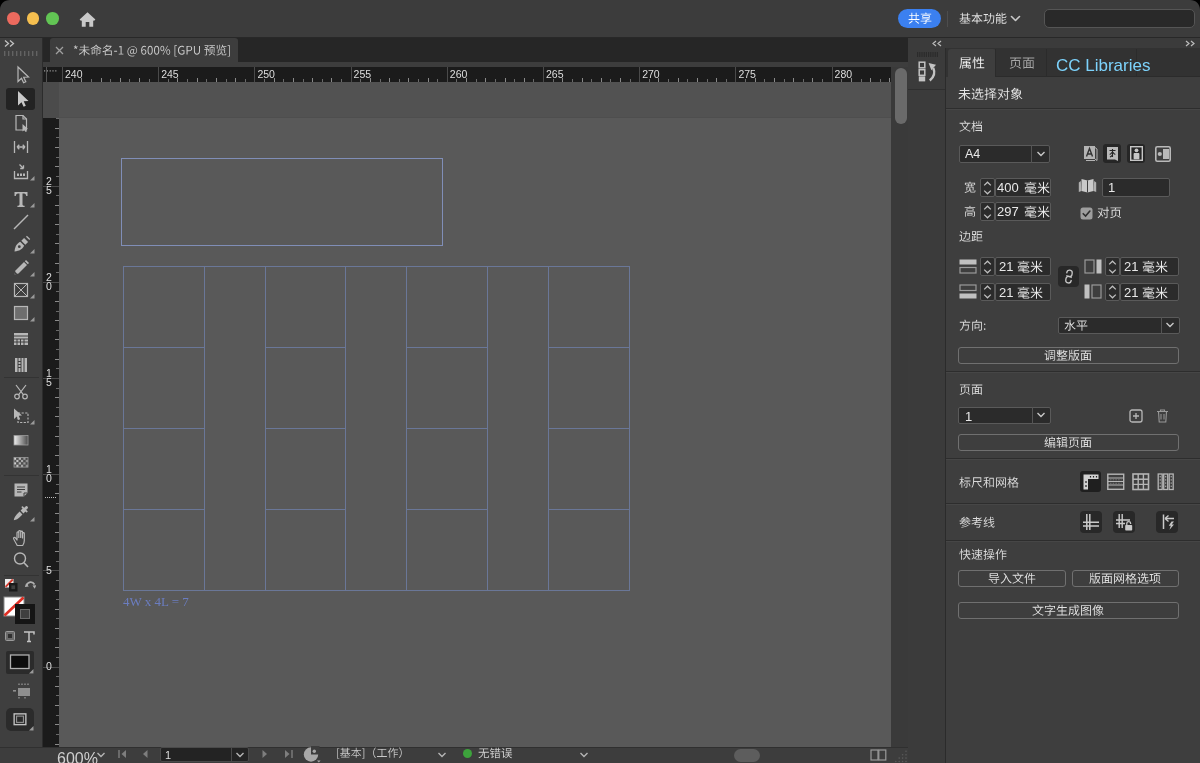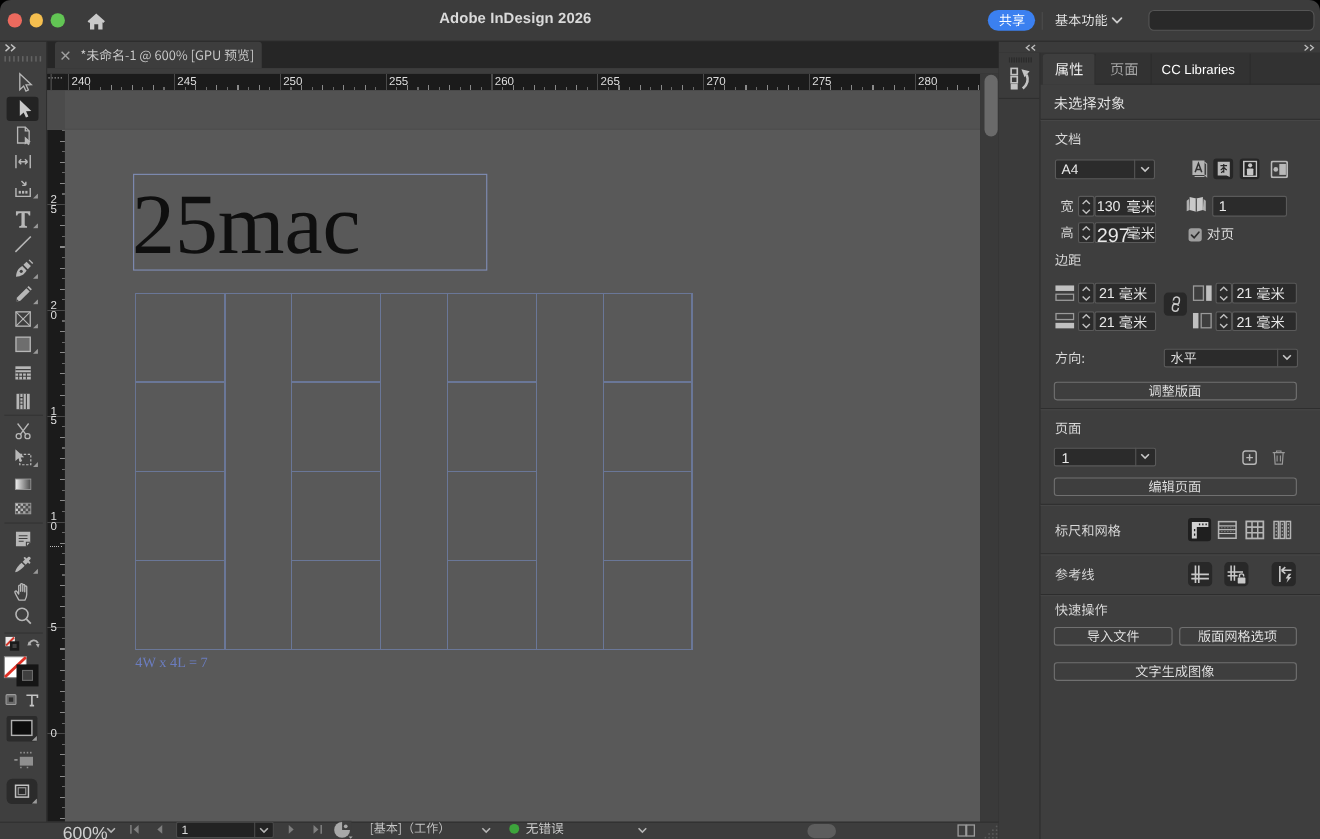--- a/index.html
+++ b/index.html
@@ -9,21 +9,20 @@
 .btn{position:absolute;border:1px solid #707070;border-radius:3px;box-sizing:border-box;background:transparent;}
 </style></head><body>
 <div id="app">
 <div class="abs" style="left:0;top:0;width:1200px;height:38px;background:#3c3c3c;border-bottom:1px solid #282828;box-sizing:border-box"></div>
 <div class="abs" style="left:7.2px;top:12.2px;width:12.6px;height:12.6px;border-radius:6.3px;background:#ec6a5e"></div>
 <div class="abs" style="left:26.7px;top:12.2px;width:12.6px;height:12.6px;border-radius:6.3px;background:#f5bf4f"></div>
 <div class="abs" style="left:46.2px;top:12.2px;width:12.6px;height:12.6px;border-radius:6.3px;background:#62c554"></div>
 <svg class="abs" style="left:78px;top:9.5px" width="19" height="19" viewBox="0 0 19 19">
 <path d="M9.5 2.2 L17.4 9.4 L15.9 10.9 L15.2 10.3 V16.8 H11.3 V12 H7.7 V16.8 H3.8 V10.3 L3.1 10.9 L1.6 9.4 Z" fill="#c9c9c9"></path>
     </svg>
-<div class="abs" style="left:0;top:9px;width:937px;text-align:center;font-size:13.5px;font-weight:bold;color:#dadada;letter-spacing:.1px">Adobe InDesign 2026</div>
 <div class="abs" style="left:898px;top:9px;width:43px;height:19px;border-radius:10px;background:#3b80f0"></div>
 <svg style="position:absolute;left:907.5px;top:12.4px;overflow:visible" width="24" height="15">
       <path transform="translate(0,10.80)" fill="#ffffff" d="M7 -1.8C8.2 -1 9.6 0.2 10.4 1L11.2 0.4C10.4 -0.3 8.9 -1.5 7.8 -2.3ZM3.9 -2.2C3.3 -1.3 1.9 -0.3 0.7 0.3C0.9 0.5 1.3 0.8 1.5 1C2.7 0.3 4 -0.8 4.9 -1.9ZM1.1 -7.5V-6.7H3.4V-3.8H0.6V-2.9H11.5V-3.8H8.6V-6.7H11V-7.5H8.6V-10H7.7V-7.5H4.3V-10H3.4V-7.5ZM4.3 -3.8V-6.7H7.7V-3.8Z M15.2 -6.8H20.8V-5.7H15.2ZM14.3 -7.5V-5.1H21.8V-7.5ZM21.4 -4.3 21.2 -4.3H13.8V-3.6H20C19.2 -3.3 18.3 -3 17.5 -2.9L17.5 -2.1H12.6V-1.4H17.5V0C17.5 0.2 17.4 0.2 17.2 0.2C17 0.3 16.2 0.3 15.4 0.2C15.5 0.5 15.6 0.7 15.7 1C16.8 1 17.5 1 17.9 0.9C18.3 0.8 18.5 0.5 18.5 0V-1.4H23.4V-2.1H18.5V-2.4C19.8 -2.8 21.2 -3.3 22.2 -3.9L21.6 -4.4ZM17.2 -10C17.3 -9.7 17.5 -9.4 17.6 -9H12.8V-8.3H23.2V-9H18.6C18.5 -9.4 18.3 -9.8 18.1 -10.2Z"></path>
     </svg>
 <svg style="position:absolute;left:959.0px;top:12.0px;overflow:visible" width="48" height="15">
       <path transform="translate(0,10.80)" fill="#e3e3e3" d="M8.2 -10.1V-8.9H3.8V-10.1H2.9V-8.9H1.1V-8.2H2.9V-4.3H0.6V-3.5H3.2C2.5 -2.7 1.4 -1.9 0.4 -1.5C0.6 -1.4 0.9 -1.1 1 -0.8C2.2 -1.4 3.4 -2.4 4.2 -3.5H7.9C8.7 -2.5 9.9 -1.5 11 -1C11.1 -1.2 11.4 -1.5 11.6 -1.7C10.6 -2.1 9.6 -2.7 8.9 -3.5H11.5V-4.3H9.1V-8.2H10.9V-8.9H9.1V-10.1ZM3.8 -8.2H8.2V-7.4H3.8ZM5.5 -3.2V-2.1H3.1V-1.4H5.5V-0.1H1.5V0.6H10.6V-0.1H6.4V-1.4H9V-2.1H6.4V-3.2ZM3.8 -6.7H8.2V-5.8H3.8ZM3.8 -5.2H8.2V-4.3H3.8Z M17.5 -10.1V-7.5H12.8V-6.6H16.4C15.5 -4.6 14 -2.7 12.4 -1.7C12.7 -1.5 13 -1.2 13.1 -0.9C14.8 -2.1 16.4 -4.3 17.3 -6.6H17.5V-2.2H14.7V-1.3H17.5V1H18.5V-1.3H21.3V-2.2H18.5V-6.6H18.6C19.5 -4.3 21.1 -2.1 22.9 -1C23 -1.2 23.4 -1.6 23.6 -1.8C21.9 -2.7 20.4 -4.6 19.5 -6.6H23.2V-7.5H18.5V-10.1Z M24.5 -2.2 24.7 -1.3C26 -1.6 27.7 -2.1 29.3 -2.6L29.2 -3.4L27.3 -2.9V-7.8H29V-8.7H24.6V-7.8H26.4V-2.7C25.7 -2.5 25 -2.3 24.5 -2.2ZM31.2 -9.9C31.2 -9 31.2 -8.2 31.1 -7.3H29.1V-6.5H31.1C30.9 -3.5 30.3 -1.1 27.7 0.3C27.9 0.4 28.2 0.7 28.3 1C31.1 -0.6 31.8 -3.3 32 -6.5H34.4C34.2 -2.2 34 -0.6 33.7 -0.2C33.5 -0 33.4 0 33.2 0C32.9 0 32.2 -0 31.5 -0.1C31.6 0.2 31.7 0.6 31.8 0.8C32.4 0.9 33.1 0.9 33.5 0.8C33.9 0.8 34.2 0.7 34.5 0.4C34.9 -0.2 35.1 -1.9 35.3 -6.9C35.3 -7 35.3 -7.3 35.3 -7.3H32C32.1 -8.2 32.1 -9 32.1 -9.9Z M40.6 -5V-4H38V-5ZM37.2 -5.8V0.9H38V-1.5H40.6V-0.1C40.6 0.1 40.6 0.1 40.4 0.1C40.2 0.1 39.7 0.1 39.2 0.1C39.3 0.3 39.4 0.7 39.5 0.9C40.2 0.9 40.7 0.9 41.1 0.8C41.4 0.6 41.5 0.4 41.5 -0.1V-5.8ZM38 -3.3H40.6V-2.2H38ZM46.3 -9.2C45.6 -8.8 44.5 -8.4 43.5 -8V-10.1H42.6V-6.1C42.6 -5.1 42.9 -4.8 44.1 -4.8C44.3 -4.8 45.9 -4.8 46.1 -4.8C47.1 -4.8 47.4 -5.2 47.4 -6.7C47.2 -6.7 46.8 -6.9 46.7 -7C46.6 -5.8 46.5 -5.6 46 -5.6C45.7 -5.6 44.4 -5.6 44.1 -5.6C43.6 -5.6 43.5 -5.7 43.5 -6.1V-7.3C44.7 -7.6 45.9 -8.1 46.9 -8.5ZM46.4 -3.8C45.7 -3.4 44.6 -2.9 43.5 -2.6V-4.5H42.6V-0.4C42.6 0.6 42.9 0.9 44.1 0.9C44.3 0.9 45.9 0.9 46.2 0.9C47.2 0.9 47.4 0.4 47.6 -1.2C47.3 -1.2 47 -1.4 46.8 -1.5C46.7 -0.2 46.6 0 46.1 0C45.8 0 44.4 0 44.2 0C43.6 0 43.5 -0 43.5 -0.4V-1.8C44.7 -2.1 46.1 -2.6 47 -3.2ZM37 -6.6C37.3 -6.7 37.7 -6.8 41 -7C41.1 -6.8 41.2 -6.6 41.2 -6.4L42 -6.8C41.8 -7.5 41.1 -8.6 40.5 -9.4L39.7 -9.1C40 -8.7 40.3 -8.2 40.6 -7.7L38 -7.6C38.5 -8.2 39 -9 39.4 -9.8L38.5 -10.1C38.1 -9.2 37.5 -8.2 37.3 -8C37.1 -7.7 36.9 -7.5 36.7 -7.5C36.8 -7.3 37 -6.8 37 -6.6Z"></path>
     </svg>
 <svg class="abs" style="left:1010px;top:15px" width="11" height="8" viewBox="0 0 11 8">
       <path d="M1.5 1.5 L5.5 5.5 L9.5 1.5" fill="none" stroke="#c9c9c9" stroke-width="1.6" stroke-linecap="round" stroke-linejoin="round"></path>
     </svg>
@@ -242,21 +241,20 @@
       <path d="M1 1 L8 8 M8 1 L1 8" stroke="#9f9f9f" stroke-width="1.3"></path>
     </svg>
 <svg style="position:absolute;left:73.0px;top:43.8px;overflow:visible" width="158" height="15">
       <path transform="translate(0,10.53)" fill="#cbcbcb" d="M1.8 -5.5 2.7 -6.6 3.7 -5.5 4.2 -5.9 3.4 -7.1 4.7 -7.6 4.5 -8.2 3.2 -7.9 3 -9.3H2.4L2.3 -7.9L1 -8.2L0.8 -7.6L2 -7.1L1.3 -5.9Z M10.8 -9.8V-7.9H7V-7H10.8V-5H6.2V-4.2H10.3C9.3 -2.6 7.5 -1.2 5.9 -0.5C6.1 -0.3 6.4 0.1 6.5 0.3C8 -0.5 9.7 -1.9 10.8 -3.5V0.9H11.8V-3.5C12.9 -1.9 14.6 -0.5 16.1 0.3C16.3 0.1 16.6 -0.3 16.8 -0.5C15.1 -1.2 13.3 -2.6 12.3 -4.2H16.5V-5H11.8V-7H15.7V-7.9H11.8V-9.8Z M23.1 -10C22 -8.4 19.7 -6.9 17.6 -6.3C17.7 -6.1 18 -5.7 18.1 -5.5C18.9 -5.8 19.8 -6.2 20.6 -6.7V-5.9H25.3V-6.7C26.1 -6.2 27 -5.8 27.8 -5.5C28 -5.8 28.3 -6.2 28.5 -6.4C26.6 -6.9 24.6 -8 23.6 -9.2L23.8 -9.5ZM20.7 -6.7C21.6 -7.3 22.4 -7.9 23 -8.6C23.7 -7.9 24.4 -7.3 25.3 -6.7ZM18.7 -5V0H19.5V-1H22.2V-5ZM19.5 -4.2H21.4V-1.7H19.5ZM23.5 -5V0.9H24.3V-4.2H26.6V-1.7C26.6 -1.5 26.5 -1.5 26.4 -1.5C26.2 -1.5 25.6 -1.5 25 -1.5C25.1 -1.2 25.2 -0.9 25.2 -0.7C26.1 -0.7 26.7 -0.7 27 -0.8C27.3 -1 27.4 -1.2 27.4 -1.7V-5Z M31.9 -6.2C32.5 -5.8 33.2 -5.2 33.7 -4.8C32.4 -4 30.9 -3.5 29.4 -3.2C29.6 -3 29.8 -2.6 29.9 -2.4C30.5 -2.5 31.2 -2.7 31.8 -3V0.9H32.7V0.3H37.9V0.9H38.8V-4H34.1C36.1 -5 37.8 -6.5 38.7 -8.3L38.2 -8.7L38 -8.7H33.9C34.1 -9 34.4 -9.3 34.6 -9.7L33.6 -9.9C32.9 -8.7 31.6 -7.4 29.7 -6.5C29.9 -6.4 30.2 -6.1 30.3 -5.9C31.4 -6.4 32.3 -7.1 33.1 -7.9H37.4C36.7 -6.8 35.7 -5.9 34.6 -5.2C34 -5.7 33.2 -6.3 32.6 -6.7ZM37.9 -0.5H32.7V-3.2H37.9Z M41.1 -2.9H44.1V-3.7H41.1Z M45.7 0H50.4V-0.9H48.6V-8.6H47.8C47.3 -8.3 46.8 -8.1 46 -8V-7.3H47.6V-0.9H45.7Z M59 2C59.9 2 60.7 1.8 61.5 1.4L61.2 0.7C60.6 1.1 59.9 1.3 59.1 1.3C56.9 1.3 55.2 -0.1 55.2 -2.7C55.2 -5.7 57.4 -7.7 59.8 -7.7C62.1 -7.7 63.4 -6.2 63.4 -4.1C63.4 -2.4 62.5 -1.4 61.6 -1.4C60.9 -1.4 60.7 -1.9 60.9 -2.9L61.4 -5.5H60.7L60.6 -5H60.5C60.3 -5.4 60 -5.6 59.5 -5.6C58 -5.6 57 -4 57 -2.6C57 -1.4 57.7 -0.7 58.6 -0.7C59.1 -0.7 59.7 -1.1 60.1 -1.6H60.2C60.3 -1 60.8 -0.6 61.5 -0.6C62.7 -0.6 64.1 -1.8 64.1 -4.1C64.1 -6.7 62.5 -8.4 59.9 -8.4C56.9 -8.4 54.4 -6.2 54.4 -2.7C54.4 0.4 56.4 2 59 2ZM58.8 -1.5C58.2 -1.5 57.8 -1.8 57.8 -2.7C57.8 -3.7 58.5 -4.9 59.5 -4.9C59.9 -4.9 60.1 -4.7 60.3 -4.3L60 -2.3C59.5 -1.7 59.1 -1.5 58.8 -1.5Z M70.9 0.2C72.3 0.2 73.4 -1 73.4 -2.6C73.4 -4.4 72.5 -5.3 71 -5.3C70.4 -5.3 69.6 -4.9 69.1 -4.3C69.1 -6.9 70.1 -7.9 71.3 -7.9C71.8 -7.9 72.3 -7.6 72.7 -7.2L73.3 -7.9C72.8 -8.4 72.1 -8.7 71.3 -8.7C69.6 -8.7 68.1 -7.5 68.1 -4.1C68.1 -1.3 69.3 0.2 70.9 0.2ZM69.1 -3.4C69.7 -4.2 70.3 -4.5 70.9 -4.5C71.9 -4.5 72.4 -3.8 72.4 -2.6C72.4 -1.5 71.8 -0.7 70.9 -0.7C69.9 -0.7 69.2 -1.7 69.1 -3.4Z M77.2 0.2C78.8 0.2 79.8 -1.3 79.8 -4.3C79.8 -7.3 78.8 -8.7 77.2 -8.7C75.5 -8.7 74.5 -7.3 74.5 -4.3C74.5 -1.3 75.5 0.2 77.2 0.2ZM77.2 -0.7C76.2 -0.7 75.5 -1.8 75.5 -4.3C75.5 -6.8 76.2 -7.9 77.2 -7.9C78.1 -7.9 78.8 -6.8 78.8 -4.3C78.8 -1.8 78.1 -0.7 77.2 -0.7Z M83.7 0.2C85.3 0.2 86.3 -1.3 86.3 -4.3C86.3 -7.3 85.3 -8.7 83.7 -8.7C82 -8.7 81 -7.3 81 -4.3C81 -1.3 82 0.2 83.7 0.2ZM83.7 -0.7C82.7 -0.7 82 -1.8 82 -4.3C82 -6.8 82.7 -7.9 83.7 -7.9C84.6 -7.9 85.3 -6.8 85.3 -4.3C85.3 -1.8 84.6 -0.7 83.7 -0.7Z M89.3 -3.3C90.5 -3.3 91.3 -4.3 91.3 -6C91.3 -7.8 90.5 -8.7 89.3 -8.7C88.1 -8.7 87.4 -7.8 87.4 -6C87.4 -4.3 88.1 -3.3 89.3 -3.3ZM89.3 -4C88.6 -4 88.2 -4.7 88.2 -6C88.2 -7.4 88.6 -8.1 89.3 -8.1C90 -8.1 90.4 -7.4 90.4 -6C90.4 -4.7 90 -4 89.3 -4ZM89.6 0.2H90.3L95 -8.7H94.3ZM95.3 0.2C96.5 0.2 97.2 -0.8 97.2 -2.6C97.2 -4.3 96.5 -5.3 95.3 -5.3C94.1 -5.3 93.3 -4.3 93.3 -2.6C93.3 -0.8 94.1 0.2 95.3 0.2ZM95.3 -0.5C94.6 -0.5 94.1 -1.2 94.1 -2.6C94.1 -3.9 94.6 -4.6 95.3 -4.6C96 -4.6 96.4 -3.9 96.4 -2.6C96.4 -1.2 96 -0.5 95.3 -0.5Z M101.5 2H103.9V1.4H102.3V-8.6H103.9V-9.3H101.5Z M108.8 0.2C110 0.2 110.9 -0.3 111.5 -0.8V-4.4H108.6V-3.5H110.5V-1.3C110.1 -1 109.5 -0.8 108.9 -0.8C107.1 -0.8 106 -2.2 106 -4.3C106 -6.5 107.2 -7.8 108.9 -7.8C109.8 -7.8 110.3 -7.4 110.8 -7L111.3 -7.7C110.8 -8.2 110.1 -8.7 108.9 -8.7C106.6 -8.7 104.9 -7.1 104.9 -4.3C104.9 -1.5 106.6 0.2 108.8 0.2Z M113.5 0H114.6V-3.4H116C117.9 -3.4 119.2 -4.2 119.2 -6.1C119.2 -7.9 117.9 -8.6 115.9 -8.6H113.5ZM114.6 -4.3V-7.7H115.8C117.3 -7.7 118.1 -7.3 118.1 -6.1C118.1 -4.8 117.4 -4.3 115.9 -4.3Z M123.9 0.2C125.7 0.2 127 -0.8 127 -3.5V-8.6H126V-3.5C126 -1.5 125.1 -0.8 123.9 -0.8C122.8 -0.8 121.9 -1.5 121.9 -3.5V-8.6H120.9V-3.5C120.9 -0.8 122.2 0.2 123.9 0.2Z M138.6 -5.8V-3.5C138.6 -2.2 138.4 -0.7 135.6 0.2C135.8 0.4 136 0.7 136.1 0.9C139.1 -0.2 139.5 -2 139.5 -3.4V-5.8ZM139.3 -1C140 -0.4 140.9 0.4 141.4 0.9L142 0.3C141.5 -0.2 140.6 -1 139.9 -1.6ZM131.8 -7.1C132.5 -6.6 133.4 -6 134.1 -5.5H131.2V-4.7H133.2V-0.1C133.2 0 133.1 0.1 132.9 0.1C132.8 0.1 132.2 0.1 131.6 0.1C131.8 0.3 131.9 0.7 131.9 0.9C132.7 0.9 133.2 0.9 133.6 0.8C133.9 0.6 134 0.4 134 -0.1V-4.7H135.3C135 -4.1 134.8 -3.4 134.6 -3L135.3 -2.8C135.6 -3.5 135.9 -4.5 136.2 -5.4L135.7 -5.5L135.6 -5.5H134.8L135 -5.8C134.7 -6 134.4 -6.3 133.9 -6.6C134.6 -7.2 135.4 -8.1 135.9 -8.9L135.4 -9.3L135.2 -9.3H131.5V-8.5H134.6C134.3 -8 133.8 -7.4 133.3 -7L132.3 -7.7ZM136.6 -7.3V-1.8H137.5V-6.5H140.7V-1.8H141.5V-7.3H139.3L139.7 -8.5H142V-9.3H136.2V-8.5H138.7C138.6 -8.1 138.5 -7.7 138.4 -7.3Z M150 -7.3C150.6 -6.8 151.3 -6 151.6 -5.4L152.4 -5.8C152.1 -6.3 151.4 -7.1 150.8 -7.6ZM143.8 -9.2V-5.9H144.7V-9.2ZM146.3 -9.7V-5.5H147.1V-9.7ZM148.7 -2.1V-0.3C148.7 0.5 149 0.8 150.1 0.8C150.3 0.8 151.9 0.8 152.2 0.8C153.1 0.8 153.3 0.4 153.4 -0.9C153.2 -0.9 152.9 -1.1 152.7 -1.2C152.6 -0.1 152.5 0 152.1 0C151.7 0 150.4 0 150.2 0C149.6 0 149.5 -0 149.5 -0.3V-2.1ZM147.8 -3.8V-2.9C147.8 -2 147.5 -0.6 143.3 0.3C143.5 0.4 143.7 0.8 143.8 1C148.2 -0.1 148.7 -1.7 148.7 -2.9V-3.8ZM144.8 -5.1V-1.4H145.6V-4.4H151.2V-1.5H152.1V-5.1ZM149.3 -9.8C149 -8.5 148.5 -7.2 147.8 -6.3C148 -6.2 148.3 -6 148.5 -5.9C148.9 -6.4 149.3 -7.1 149.6 -7.9H153.4V-8.6H149.9C150 -9 150.1 -9.3 150.2 -9.7Z M154.6 2H156.9V-9.3H154.6V-8.6H156.1V1.4H154.6Z"></path>
     </svg>
 <div class="abs" style="left:43px;top:82px;width:848px;height:665px;background:#525252"></div>
 <div class="abs" style="left:59px;top:118px;width:832px;height:629px;background:#595959"></div>
 <div class="abs" style="left:43px;top:82px;width:16px;height:36px;background:#4b4b4b"></div>
 <div class="abs" style="left:59px;top:117px;width:832px;height:1px;background:#4e4e4e"></div>
 <div class="abs" style="left:121px;top:158px;width:322px;height:88px;border:1px solid rgba(135,152,200,0.85);box-sizing:border-box"></div>
-<div class="abs" style="left:120px;top:159px;font-family:'Liberation Serif',serif;font-size:78px;color:#0f0f0f">25mac</div>
 <svg class="abs" style="left:123px;top:266px" width="507" height="325" viewBox="0 0 507 325" shape-rendering="crispEdges" opacity="0.75">
       <rect x="0.5" y="0.5" width="506" height="324" fill="none" stroke="#7081ad"></rect>
       <line x1="0.5" y1="0" x2="0.5" y2="325" stroke="#7081ad"></line>
       <line x1="81.5" y1="0" x2="81.5" y2="325" stroke="#7081ad"></line>
       <line x1="0" y1="81.25" x2="82" y2="81.25" stroke="#7081ad"></line>
       <line x1="0" y1="162.5" x2="82" y2="162.5" stroke="#7081ad"></line>
       <line x1="0" y1="243.75" x2="82" y2="243.75" stroke="#7081ad"></line>
       <line x1="142.2" y1="0" x2="142.2" y2="325" stroke="#7081ad"></line>
       <line x1="222.5" y1="0" x2="222.5" y2="325" stroke="#7081ad"></line>
       <line x1="141.7" y1="81.25" x2="223" y2="81.25" stroke="#7081ad"></line>
@@ -557,21 +555,21 @@
 <svg style="position:absolute;left:959.0px;top:55.8px;overflow:visible" width="26" height="16">
       <path transform="translate(0,11.70)" fill="#f2f2f2" d="M2.8 -9.6H10.5V-8.4H2.8ZM1.8 -10.3V-6.6C1.8 -4.5 1.7 -1.6 0.4 0.5C0.7 0.6 1.1 0.8 1.3 1C2.6 -1.2 2.8 -4.3 2.8 -6.6V-7.6H11.5V-10.3ZM4.7 -5H7V-4H4.7ZM7.9 -5H10.2V-4H7.9ZM8.7 -1.6 9.1 -1 7.9 -0.9V-1.9H10.8V0.2C10.8 0.3 10.8 0.3 10.6 0.3C10.5 0.4 10 0.4 9.4 0.3C9.5 0.5 9.6 0.8 9.7 1C10.5 1 11 1 11.3 0.9C11.6 0.8 11.7 0.6 11.7 0.2V-2.7H7.9V-3.4H11.2V-5.6H7.9V-6.3C9 -6.4 10.1 -6.6 11 -6.7L10.4 -7.3C8.8 -7 5.9 -6.9 3.5 -6.8C3.6 -6.6 3.7 -6.4 3.7 -6.2C4.8 -6.2 5.9 -6.2 7 -6.3V-5.6H3.8V-3.4H7V-2.7H3.3V1.1H4.2V-1.9H7V-0.9L4.7 -0.8L4.7 -0.1C6 -0.2 7.7 -0.2 9.5 -0.3L9.8 0.3L10.4 0.1C10.2 -0.4 9.7 -1.2 9.3 -1.7Z M15.2 -10.9V1H16.2V-10.9ZM14 -8.4C13.9 -7.4 13.7 -6 13.4 -5.1L14.1 -4.8C14.5 -5.8 14.7 -7.3 14.8 -8.3ZM16.3 -8.5C16.7 -7.8 17.1 -6.9 17.2 -6.3L17.9 -6.7C17.8 -7.2 17.4 -8.1 17 -8.8ZM17.3 -0.4V0.6H25.3V-0.4H22.1V-3.6H24.7V-4.5H22.1V-7.2H25V-8.2H22.1V-10.9H21.1V-8.2H19.5C19.6 -8.8 19.8 -9.5 19.9 -10.2L19 -10.3C18.7 -8.6 18.1 -6.8 17.4 -5.7C17.6 -5.6 18.1 -5.3 18.3 -5.2C18.6 -5.8 18.9 -6.4 19.2 -7.2H21.1V-4.5H18.3V-3.6H21.1V-0.4Z"></path>
     </svg>
 <div class="abs" style="left:995px;top:49px;width:1px;height:28px;background:#2b2b2b"></div>
 <div class="abs" style="left:1045.5px;top:49px;width:1px;height:28px;background:#2b2b2b"></div>
 <div class="abs" style="left:1136px;top:49px;width:1px;height:28px;background:#2b2b2b"></div>
 <div class="abs" style="left:996px;top:76px;width:204px;height:1px;background:#2b2b2b"></div>
 <svg style="position:absolute;left:1009.0px;top:55.8px;overflow:visible" width="26" height="16">
       <path transform="translate(0,11.70)" fill="#a6a6a6" d="M6 -6V-3.7C6 -2.3 5.5 -0.7 0.7 0.2C0.9 0.5 1.1 0.8 1.2 1C6.3 -0.1 7 -1.9 7 -3.6V-6ZM7.1 -1.4C8.6 -0.7 10.6 0.4 11.5 1.1L12.1 0.3C11.1 -0.4 9.1 -1.4 7.7 -2.1ZM2.2 -7.7V-1.7H3.2V-6.8H9.9V-1.7H10.9V-7.7H6.2C6.5 -8.2 6.7 -8.7 7 -9.3H12.2V-10.2H1V-9.3H5.8C5.7 -8.8 5.4 -8.2 5.2 -7.7Z M18.1 -4.3H20.8V-2.9H18.1ZM18.1 -5.1V-6.6H20.8V-5.1ZM18.1 -2.1H20.8V-0.6H18.1ZM13.8 -10.1V-9.1H18.8C18.7 -8.6 18.5 -8 18.4 -7.5H14.4V1H15.3V0.4H23.7V1H24.6V-7.5H19.4L19.9 -9.1H25.3V-10.1ZM15.3 -0.6V-6.6H17.2V-0.6ZM23.7 -0.6H21.7V-6.6H23.7Z"></path>
     </svg>
-<div class="abs" style="left:1056px;top:55.5px;font-size:12px;color:#ffffff">CC Libraries</div>
+<div class="abs" style="left:1056px;top:55.5px;font-size:17px;color:#7dd3fc">CC Libraries</div>
 <svg style="position:absolute;left:958.0px;top:87.3px;overflow:visible" width="65" height="16">
       <path transform="translate(0,11.70)" fill="#e4e4e4" d="M6 -10.9V-8.8H1.7V-7.8H6V-5.6H0.8V-4.6H5.4C4.2 -2.9 2.3 -1.3 0.4 -0.5C0.7 -0.3 1 0.1 1.2 0.3C2.9 -0.6 4.7 -2.1 6 -3.8V1H7V-3.9C8.3 -2.2 10.1 -0.5 11.8 0.3C12 0.1 12.3 -0.3 12.6 -0.5C10.7 -1.3 8.7 -2.9 7.6 -4.6H12.2V-5.6H7V-7.8H11.4V-8.8H7V-10.9Z M13.8 -9.9C14.5 -9.3 15.4 -8.4 15.8 -7.8L16.6 -8.4C16.2 -9 15.3 -9.9 14.5 -10.5ZM18.8 -10.5C18.5 -9.4 17.9 -8.2 17.2 -7.5C17.5 -7.3 17.9 -7.1 18.1 -6.9C18.4 -7.3 18.7 -7.8 18.9 -8.3H20.8V-6.4H17.2V-5.5H19.5C19.3 -3.8 18.8 -2.6 16.8 -1.9C17 -1.7 17.3 -1.3 17.4 -1.1C19.6 -1.9 20.2 -3.4 20.5 -5.5H21.8V-2.5C21.8 -1.5 22 -1.2 23 -1.2C23.2 -1.2 24.1 -1.2 24.3 -1.2C25.1 -1.2 25.4 -1.6 25.5 -3.3C25.2 -3.3 24.8 -3.5 24.6 -3.7C24.6 -2.3 24.5 -2.1 24.2 -2.1C24 -2.1 23.3 -2.1 23.2 -2.1C22.8 -2.1 22.8 -2.2 22.8 -2.5V-5.5H25.4V-6.4H21.8V-8.3H24.8V-9.1H21.8V-10.9H20.8V-9.1H19.3C19.5 -9.5 19.6 -9.9 19.7 -10.3ZM16.3 -5.9H13.7V-5H15.3V-1.1C14.8 -0.8 14.2 -0.4 13.6 0.2L14.2 1C15 0.2 15.7 -0.4 16.2 -0.4C16.4 -0.4 16.8 -0.1 17.4 0.2C18.2 0.8 19.3 0.9 20.8 0.9C22.1 0.9 24.3 0.8 25.3 0.8C25.3 0.5 25.5 -0 25.6 -0.3C24.3 -0.1 22.3 -0 20.8 -0C19.4 -0 18.3 -0.1 17.5 -0.6C16.9 -1 16.6 -1.3 16.3 -1.3Z M28.3 -10.9V-8.3H26.6V-7.4H28.3V-4.6C27.6 -4.4 27 -4.2 26.5 -4.1L26.7 -3.1L28.3 -3.7V-0.2C28.3 0 28.2 0.1 28.1 0.1C27.9 0.1 27.4 0.1 26.9 0.1C27 0.3 27.1 0.7 27.1 1C28 1 28.5 1 28.8 0.8C29.1 0.7 29.2 0.4 29.2 -0.2V-4L30.8 -4.5L30.6 -5.4L29.2 -4.9V-7.4H30.8V-8.3H29.2V-10.9ZM36.5 -9.3C36 -8.7 35.3 -8.1 34.6 -7.6C33.9 -8.1 33.4 -8.7 32.9 -9.3ZM31.1 -10.2V-9.3H32C32.5 -8.5 33.1 -7.7 33.9 -7.1C32.8 -6.5 31.7 -6 30.6 -5.7C30.8 -5.5 31 -5.2 31.1 -4.9C32.3 -5.3 33.5 -5.8 34.6 -6.5C35.6 -5.8 36.8 -5.3 38.1 -4.9C38.2 -5.2 38.5 -5.6 38.7 -5.7C37.4 -6 36.3 -6.4 35.4 -7C36.4 -7.8 37.3 -8.8 37.8 -9.9L37.2 -10.3L37.1 -10.2ZM34.1 -5.4V-4.2H31.4V-3.3H34.1V-2H30.8V-1.1H34.1V1.1H35V-1.1H38.4V-2H35V-3.3H37.5V-4.2H35V-5.4Z M45.5 -5.1C46.1 -4.2 46.7 -3 46.9 -2.2L47.8 -2.6C47.6 -3.4 47 -4.6 46.3 -5.5ZM40.2 -5.9C41 -5.2 41.8 -4.3 42.6 -3.5C41.8 -1.8 40.8 -0.5 39.6 0.2C39.8 0.4 40.1 0.8 40.3 1C41.5 0.2 42.5 -1 43.3 -2.6C43.9 -1.9 44.3 -1.2 44.7 -0.6L45.4 -1.4C45.1 -2 44.4 -2.8 43.7 -3.7C44.3 -5.1 44.8 -6.9 45 -9L44.3 -9.2L44.2 -9.2H39.9V-8.3H43.9C43.7 -6.9 43.4 -5.6 43 -4.5C42.3 -5.2 41.6 -5.9 40.9 -6.5ZM48.9 -10.9V-7.8H45.3V-6.9H48.9V-0.3C48.9 -0.1 48.9 0 48.6 0C48.4 0 47.7 0 46.9 0C47 0.3 47.1 0.8 47.2 1C48.3 1 49 1 49.3 0.8C49.8 0.7 49.9 0.4 49.9 -0.3V-6.9H51.5V-7.8H49.9V-10.9Z M56.4 -11C55.7 -9.9 54.4 -8.6 52.7 -7.7C52.9 -7.5 53.2 -7.2 53.3 -7C53.6 -7.1 53.8 -7.3 54.1 -7.5V-5.3H56.3C55.3 -4.7 54.1 -4.3 52.8 -4C53 -3.8 53.2 -3.5 53.3 -3.3C54.6 -3.7 55.8 -4.1 56.8 -4.8C57.2 -4.6 57.5 -4.4 57.7 -4.1C56.6 -3.4 54.8 -2.6 53.3 -2.3C53.5 -2.1 53.7 -1.8 53.8 -1.6C55.3 -2 57.1 -2.8 58.2 -3.6C58.4 -3.4 58.6 -3.2 58.8 -2.9C57.4 -1.9 55 -0.9 53.1 -0.4C53.3 -0.2 53.5 0.1 53.7 0.4C55.5 -0.2 57.6 -1.1 59.1 -2.2C59.4 -1.3 59.3 -0.5 58.8 -0.2C58.5 0 58.2 0 57.9 0C57.6 0 57.1 0 56.6 -0C56.8 0.2 56.9 0.6 56.9 0.9C57.3 0.9 57.7 0.9 58 0.9C58.6 0.9 58.9 0.8 59.4 0.5C60.3 -0 60.5 -1.4 59.9 -2.7L60.6 -3.1C61.1 -1.9 62.2 -0.4 63.7 0.4C63.9 0.1 64.2 -0.3 64.4 -0.5C62.9 -1.1 61.9 -2.4 61.3 -3.5C62 -3.8 62.6 -4.2 63.2 -4.6L62.4 -5.1C61.7 -4.6 60.5 -3.9 59.5 -3.4C59.1 -4.1 58.4 -4.7 57.5 -5.3L57.6 -5.3H63V-8.3H59.6C59.9 -8.7 60.3 -9.2 60.6 -9.7L59.9 -10.1L59.8 -10H56.9C57.1 -10.3 57.3 -10.5 57.5 -10.8ZM56.2 -9.3H59.2C59 -8.9 58.7 -8.6 58.4 -8.3H55.1C55.5 -8.6 55.9 -8.9 56.2 -9.3ZM55 -7.5H58.4C58.1 -7 57.7 -6.5 57.3 -6.1H55ZM59.4 -7.5H62.1V-6.1H58.4C58.8 -6.5 59.1 -7 59.4 -7.5Z"></path>
     </svg>
 <div class="abs" style="left:946px;top:107.5px;width:254px;height:1px;background:#2d2d2d"></div>
 <div class="abs" style="left:946px;top:108.5px;width:254px;height:1px;background:#464646"></div>
 <svg style="position:absolute;left:959.0px;top:120.2px;overflow:visible" width="24" height="15">
       <path transform="translate(0,10.80)" fill="#d9d9d9" d="M5.1 -9.9C5.4 -9.3 5.8 -8.5 6 -8L7 -8.3C6.8 -8.8 6.4 -9.6 6 -10.2ZM0.6 -8V-7.1H2.5C3.2 -5.3 4.1 -3.7 5.4 -2.4C4 -1.3 2.4 -0.5 0.4 0.1C0.6 0.3 0.9 0.7 1 0.9C3 0.3 4.7 -0.6 6 -1.8C7.4 -0.6 9 0.3 11 0.9C11.1 0.6 11.4 0.2 11.6 0C9.7 -0.4 8.1 -1.3 6.7 -2.4C7.9 -3.6 8.9 -5.2 9.6 -7.1H11.4V-8ZM6 -3C4.9 -4.2 4 -5.5 3.4 -7.1H8.5C7.9 -5.5 7.1 -4.1 6 -3Z M22.2 -9.3C22 -8.4 21.5 -7.2 21 -6.4L21.8 -6.2C22.2 -6.9 22.7 -8.1 23.1 -9.1ZM16.8 -9C17.2 -8.1 17.6 -7 17.8 -6.3L18.6 -6.6C18.4 -7.3 17.9 -8.4 17.5 -9.3ZM14.3 -10.1V-7.5H12.6V-6.7H14.2C13.8 -5 13.1 -3.1 12.3 -2.1C12.5 -1.9 12.7 -1.5 12.8 -1.3C13.4 -2.1 13.9 -3.4 14.3 -4.8V0.9H15.2V-5.1C15.5 -4.5 16 -3.7 16.2 -3.3L16.7 -4C16.5 -4.4 15.5 -5.8 15.2 -6.2V-6.7H16.7V-7.5H15.2V-10.1ZM16.4 -0.8V0.1H22.1V0.9H23V-5.7H20.3V-10H19.5V-5.7H16.7V-4.8H22.1V-3.2H16.8V-2.4H22.1V-0.8Z"></path>
     </svg>
 <div class="fld" style="left:958.5px;top:145px;width:91.5px;height:17.5px"></div>
 <div class="abs" style="left:1031.0px;top:145px;width:1px;height:17.5px;background:#555"></div>
@@ -601,35 +599,35 @@
 <circle cx="4.8" cy="8" r="2.1" fill="#b9b9b9"></circle>
     </svg>
 <svg style="position:absolute;left:964.0px;top:180.7px;overflow:visible" width="12" height="15">
       <path transform="translate(0,10.80)" fill="#d9d9d9" d="M6.3 -2.3V-0.3C6.3 0.6 6.6 0.8 7.8 0.8C8.1 0.8 9.8 0.8 10 0.8C11.1 0.8 11.4 0.4 11.5 -1.4C11.3 -1.5 10.9 -1.6 10.7 -1.8C10.7 -0.2 10.6 0 10 0C9.6 0 8.2 0 7.9 0C7.3 0 7.2 -0 7.2 -0.4V-2.3ZM5.3 -3.8V-2.8C5.3 -1.9 5 -0.5 0.5 0.4C0.7 0.6 1 0.9 1.1 1.1C5.7 0.1 6.3 -1.6 6.3 -2.8V-3.8ZM2.4 -5V-1.2H3.3V-4.2H8.6V-1.3H9.6V-5ZM5.2 -9.9C5.3 -9.6 5.5 -9.3 5.6 -9H0.9V-6.8H1.8V-8.2H10.2V-6.8H11.1V-9H6.7C6.6 -9.4 6.3 -9.9 6.1 -10.2ZM7.2 -7.8V-7H4.8V-7.8H3.9V-7H2.1V-6.3H3.9V-5.4H4.8V-6.3H7.2V-5.4H8.1V-6.3H9.9V-7H8.1V-7.8Z"></path>
     </svg>
 <div class="fld" style="left:979.5px;top:178px;width:15px;height:18.5px"></div>
 <svg class="abs" style="left:982.5px;top:180.5px" width="9" height="14" viewBox="0 0 9 14">
       <path d="M1.2 4.4 L4.5 1.2 L7.8 4.4 M1.2 9.6 L4.5 12.8 L7.8 9.6" fill="none" stroke="#c0c0c0" stroke-width="1.25"></path>
     </svg>
 <div class="fld" style="left:994.5px;top:178px;width:56px;height:18.5px;overflow:hidden"></div>
-<div class="abs" style="left:997px;top:180.2px;font-size:13px;color:#e8e8e8">130</div>
+<div class="abs" style="left:997px;top:180.2px;font-size:13px;color:#e8e8e8">400</div>
 <div class="abs" style="left:1024px;top:178px;width:25.5px;height:18.5px;overflow:hidden">
       <svg style="position:absolute;left:0.0px;top:2.9px;overflow:visible" width="26" height="16">
         <path transform="translate(0,11.70)" fill="#e8e8e8" d="M0.9 -5.5V-3.3H1.8V-4.8H11.2V-3.4H12.1V-5.5ZM3.5 -7.8H9.6V-6.8H3.5ZM2.5 -8.4V-6.2H10.6V-8.4ZM5.6 -10.7C5.8 -10.5 6 -10.2 6.1 -9.9H0.7V-9.1H12.3V-9.9H7.2C7 -10.2 6.7 -10.7 6.5 -11ZM9.5 -4.6C7.9 -4.3 4.9 -4 2.5 -3.9C2.6 -3.7 2.7 -3.4 2.7 -3.3C3.6 -3.3 4.6 -3.4 5.6 -3.5V-2.8L1.7 -2.5L1.7 -1.9L5.6 -2.1V-1.4L1 -1.1L1.1 -0.4L5.6 -0.7V-0.4C5.6 0.6 6 0.9 7.6 0.9C7.9 0.9 10.5 0.9 10.9 0.9C12 0.9 12.3 0.6 12.5 -0.6C12.2 -0.7 11.8 -0.8 11.6 -0.9C11.6 -0 11.4 0.1 10.8 0.1C10.2 0.1 8 0.1 7.6 0.1C6.7 0.1 6.6 0 6.6 -0.4V-0.8L11.8 -1.1L11.7 -1.8L6.6 -1.5V-2.2L11 -2.5L10.9 -3.1L6.6 -2.8V-3.5C7.8 -3.7 9 -3.8 9.9 -4Z M23.6 -10.3C23.1 -9.3 22.3 -7.9 21.7 -7L22.5 -6.6C23.2 -7.4 24 -8.7 24.6 -9.9ZM14.5 -9.8C15.2 -8.8 16 -7.5 16.3 -6.7L17.3 -7.1C16.9 -8 16.1 -9.2 15.4 -10.2ZM19 -10.9V-5.9H13.8V-4.9H18.2C17.1 -3.1 15.2 -1.3 13.5 -0.4C13.7 -0.2 14 0.2 14.2 0.4C15.9 -0.6 17.8 -2.5 19 -4.5V1H20V-4.5C21.2 -2.6 23.1 -0.7 24.8 0.3C25 0.1 25.3 -0.3 25.6 -0.5C23.9 -1.4 21.9 -3.2 20.8 -4.9H25.2V-5.9H20V-10.9Z"></path>
       </svg>
     </div>
 <svg style="position:absolute;left:964.0px;top:204.7px;overflow:visible" width="12" height="15">
       <path transform="translate(0,10.80)" fill="#d9d9d9" d="M3.4 -6.7H8.6V-5.6H3.4ZM2.5 -7.4V-5H9.6V-7.4ZM5.3 -9.9 5.6 -8.8H0.7V-8H11.2V-8.8H6.6C6.5 -9.2 6.3 -9.7 6.2 -10.1ZM1.2 -4.3V0.9H2V-3.5H10V0C10 0.1 9.9 0.2 9.8 0.2C9.6 0.2 9 0.2 8.5 0.2C8.6 0.4 8.8 0.6 8.8 0.9C9.6 0.9 10.1 0.9 10.4 0.8C10.8 0.6 10.9 0.4 10.9 0V-4.3ZM3.4 -2.8V0.3H4.2V-0.3H8.5V-2.8ZM4.2 -2.1H7.7V-1H4.2Z"></path>
     </svg>
 <div class="fld" style="left:979.5px;top:202px;width:15px;height:18.5px"></div>
 <svg class="abs" style="left:982.5px;top:204.5px" width="9" height="14" viewBox="0 0 9 14">
       <path d="M1.2 4.4 L4.5 1.2 L7.8 4.4 M1.2 9.6 L4.5 12.8 L7.8 9.6" fill="none" stroke="#c0c0c0" stroke-width="1.25"></path>
     </svg>
 <div class="fld" style="left:994.5px;top:202px;width:56px;height:18.5px;overflow:hidden"></div>
-<div class="abs" style="left:997px;top:204.2px;font-size:18px;color:#e8e8e8">297</div>
+<div class="abs" style="left:997px;top:204.2px;font-size:13px;color:#e8e8e8">297</div>
 <div class="abs" style="left:1024px;top:202px;width:25.5px;height:18.5px;overflow:hidden">
       <svg style="position:absolute;left:0.0px;top:2.9px;overflow:visible" width="26" height="16">
         <path transform="translate(0,11.70)" fill="#e8e8e8" d="M0.9 -5.5V-3.3H1.8V-4.8H11.2V-3.4H12.1V-5.5ZM3.5 -7.8H9.6V-6.8H3.5ZM2.5 -8.4V-6.2H10.6V-8.4ZM5.6 -10.7C5.8 -10.5 6 -10.2 6.1 -9.9H0.7V-9.1H12.3V-9.9H7.2C7 -10.2 6.7 -10.7 6.5 -11ZM9.5 -4.6C7.9 -4.3 4.9 -4 2.5 -3.9C2.6 -3.7 2.7 -3.4 2.7 -3.3C3.6 -3.3 4.6 -3.4 5.6 -3.5V-2.8L1.7 -2.5L1.7 -1.9L5.6 -2.1V-1.4L1 -1.1L1.1 -0.4L5.6 -0.7V-0.4C5.6 0.6 6 0.9 7.6 0.9C7.9 0.9 10.5 0.9 10.9 0.9C12 0.9 12.3 0.6 12.5 -0.6C12.2 -0.7 11.8 -0.8 11.6 -0.9C11.6 -0 11.4 0.1 10.8 0.1C10.2 0.1 8 0.1 7.6 0.1C6.7 0.1 6.6 0 6.6 -0.4V-0.8L11.8 -1.1L11.7 -1.8L6.6 -1.5V-2.2L11 -2.5L10.9 -3.1L6.6 -2.8V-3.5C7.8 -3.7 9 -3.8 9.9 -4Z M23.6 -10.3C23.1 -9.3 22.3 -7.9 21.7 -7L22.5 -6.6C23.2 -7.4 24 -8.7 24.6 -9.9ZM14.5 -9.8C15.2 -8.8 16 -7.5 16.3 -6.7L17.3 -7.1C16.9 -8 16.1 -9.2 15.4 -10.2ZM19 -10.9V-5.9H13.8V-4.9H18.2C17.1 -3.1 15.2 -1.3 13.5 -0.4C13.7 -0.2 14 0.2 14.2 0.4C15.9 -0.6 17.8 -2.5 19 -4.5V1H20V-4.5C21.2 -2.6 23.1 -0.7 24.8 0.3C25 0.1 25.3 -0.3 25.6 -0.5C23.9 -1.4 21.9 -3.2 20.8 -4.9H25.2V-5.9H20V-10.9Z"></path>
       </svg>
     </div>
 <svg class="abs" style="left:1078px;top:178px" width="19" height="17" viewBox="0 0 19 17">
 <path d="M9.5 2.5 L9.5 14.5 L3.5 13 L3.5 1 Z" fill="#c9c9c9"></path>
 <path d="M9.5 2.5 L9.5 14.5 L15.5 13 L15.5 1 Z" fill="#c9c9c9"></path>
 <path d="M2.8 3 L0.8 4.5 L0.8 14 L3.5 13 M16.2 3 L18.2 4.5 L18.2 14 L15.5 13" fill="#b0b0b0"></path>
 <path d="M9.5 2.5 V14.5" stroke="#3e3e3e" stroke-width="1"></path>

